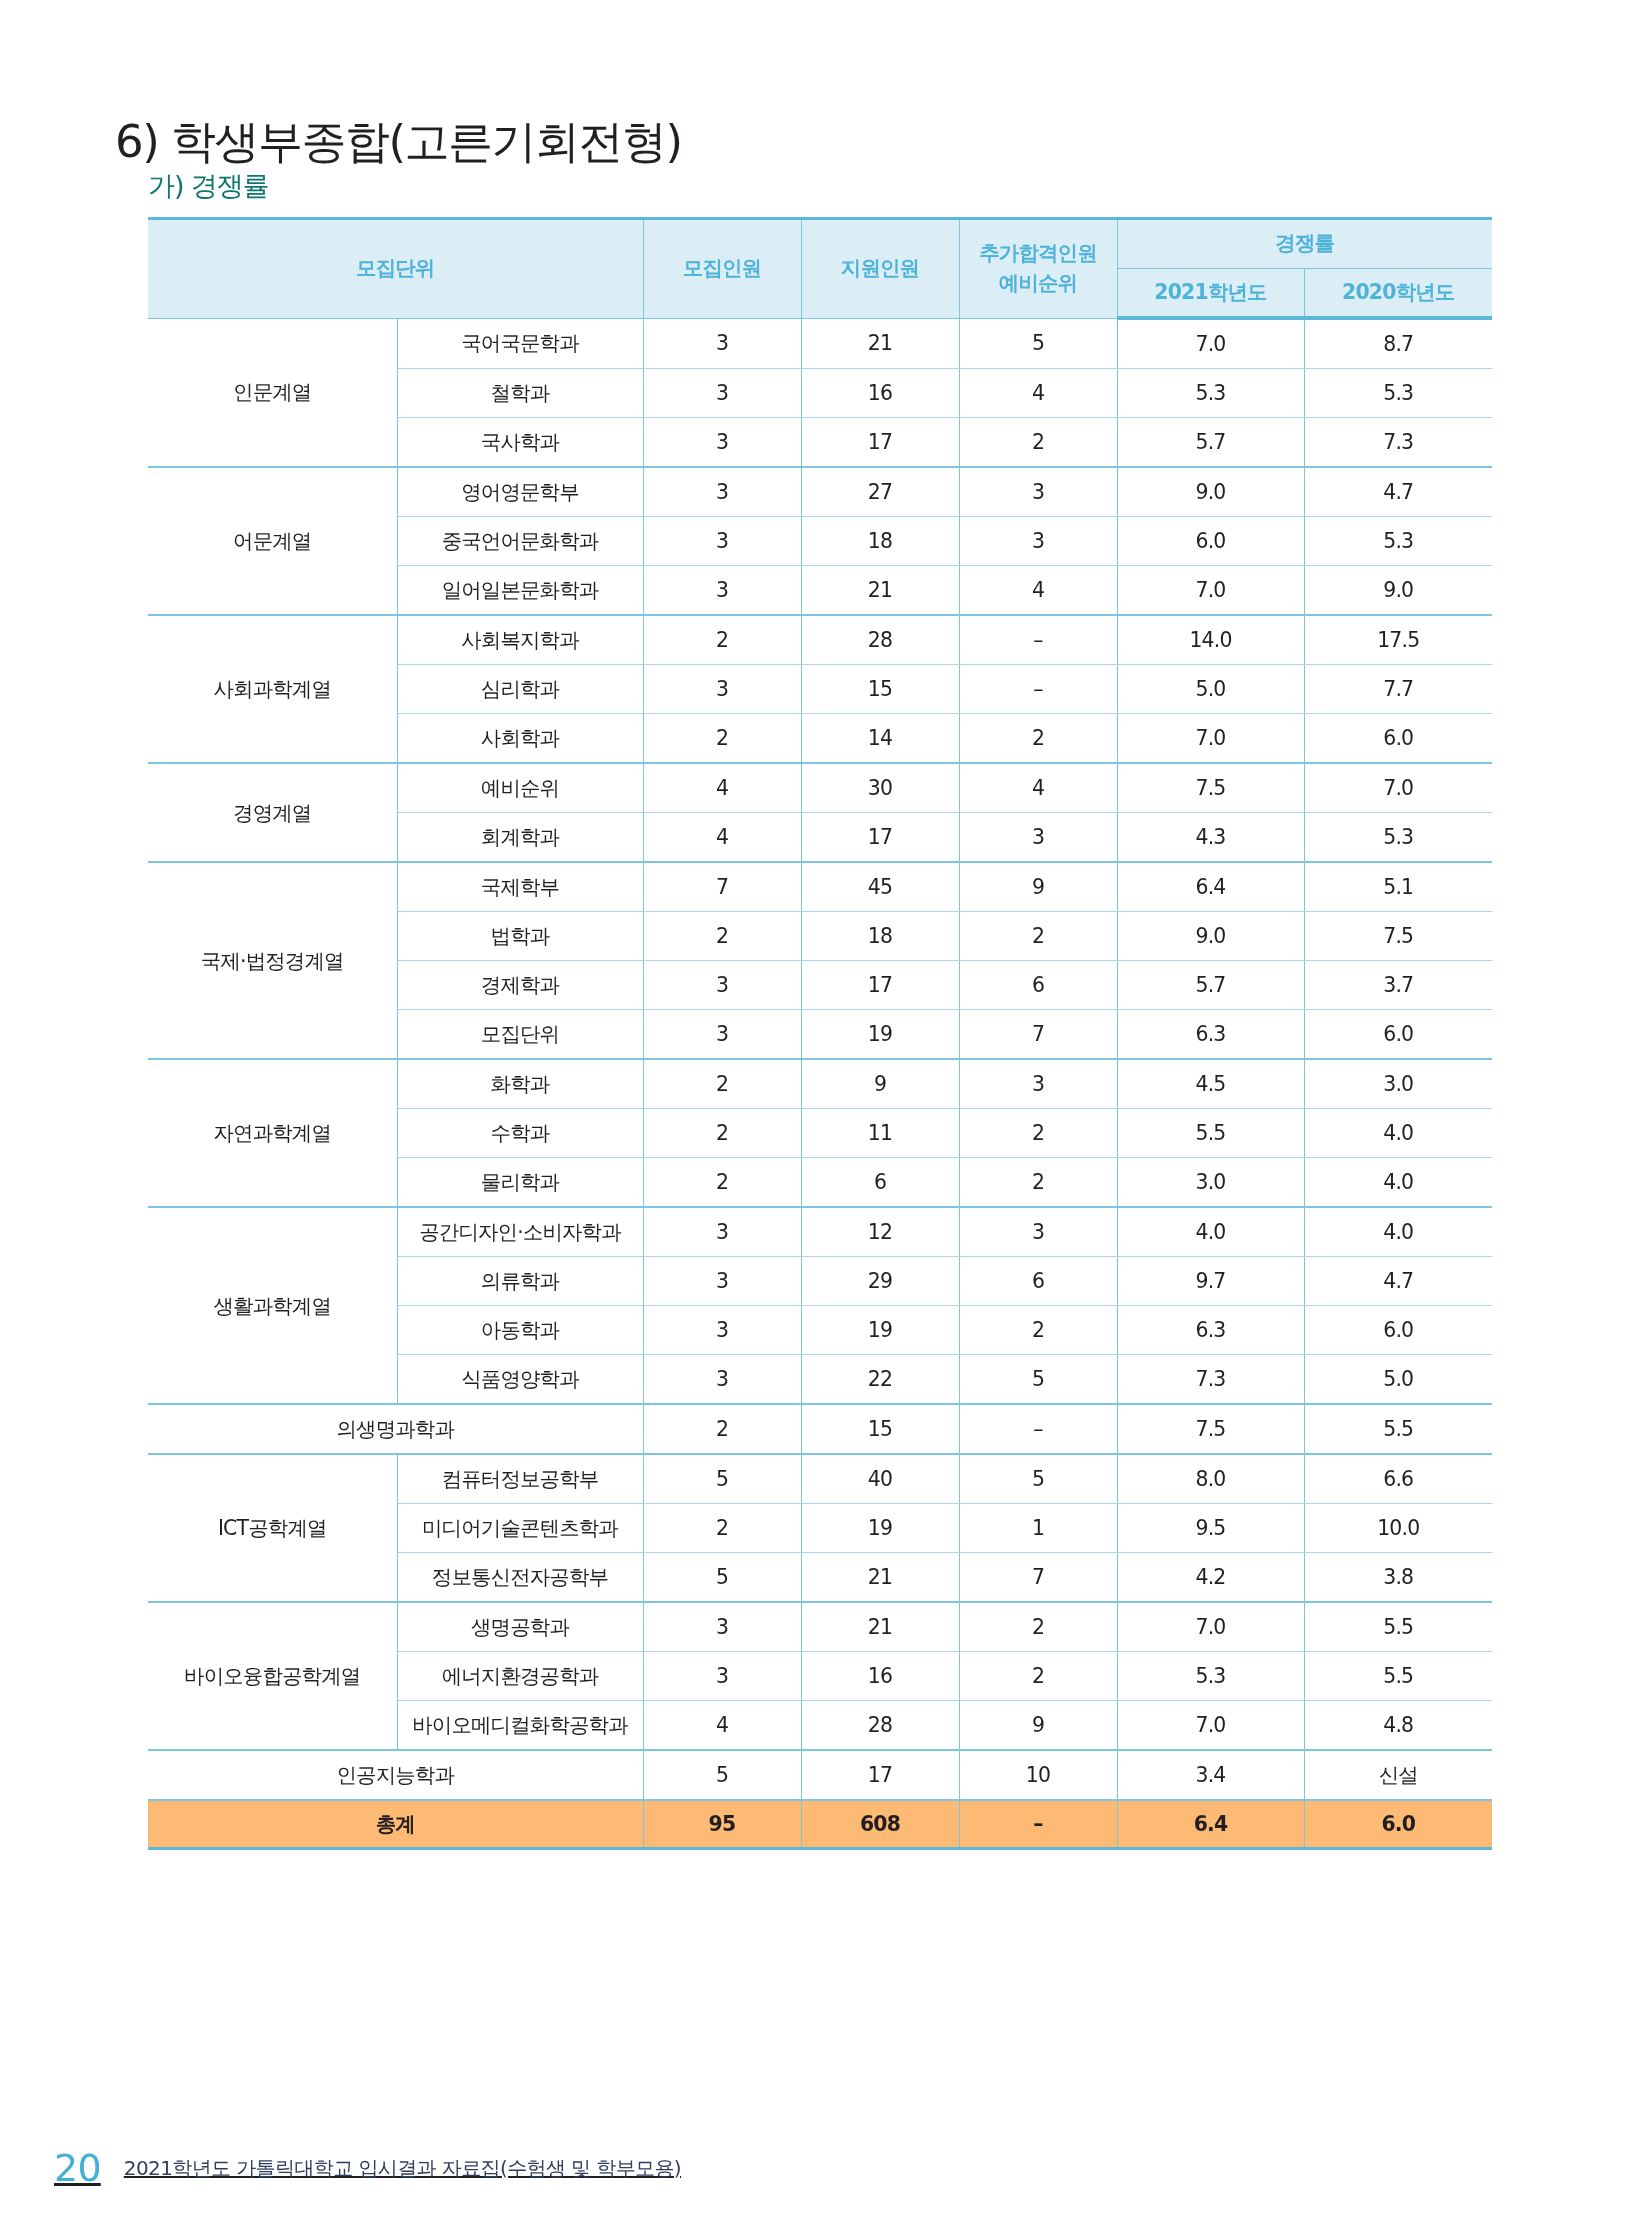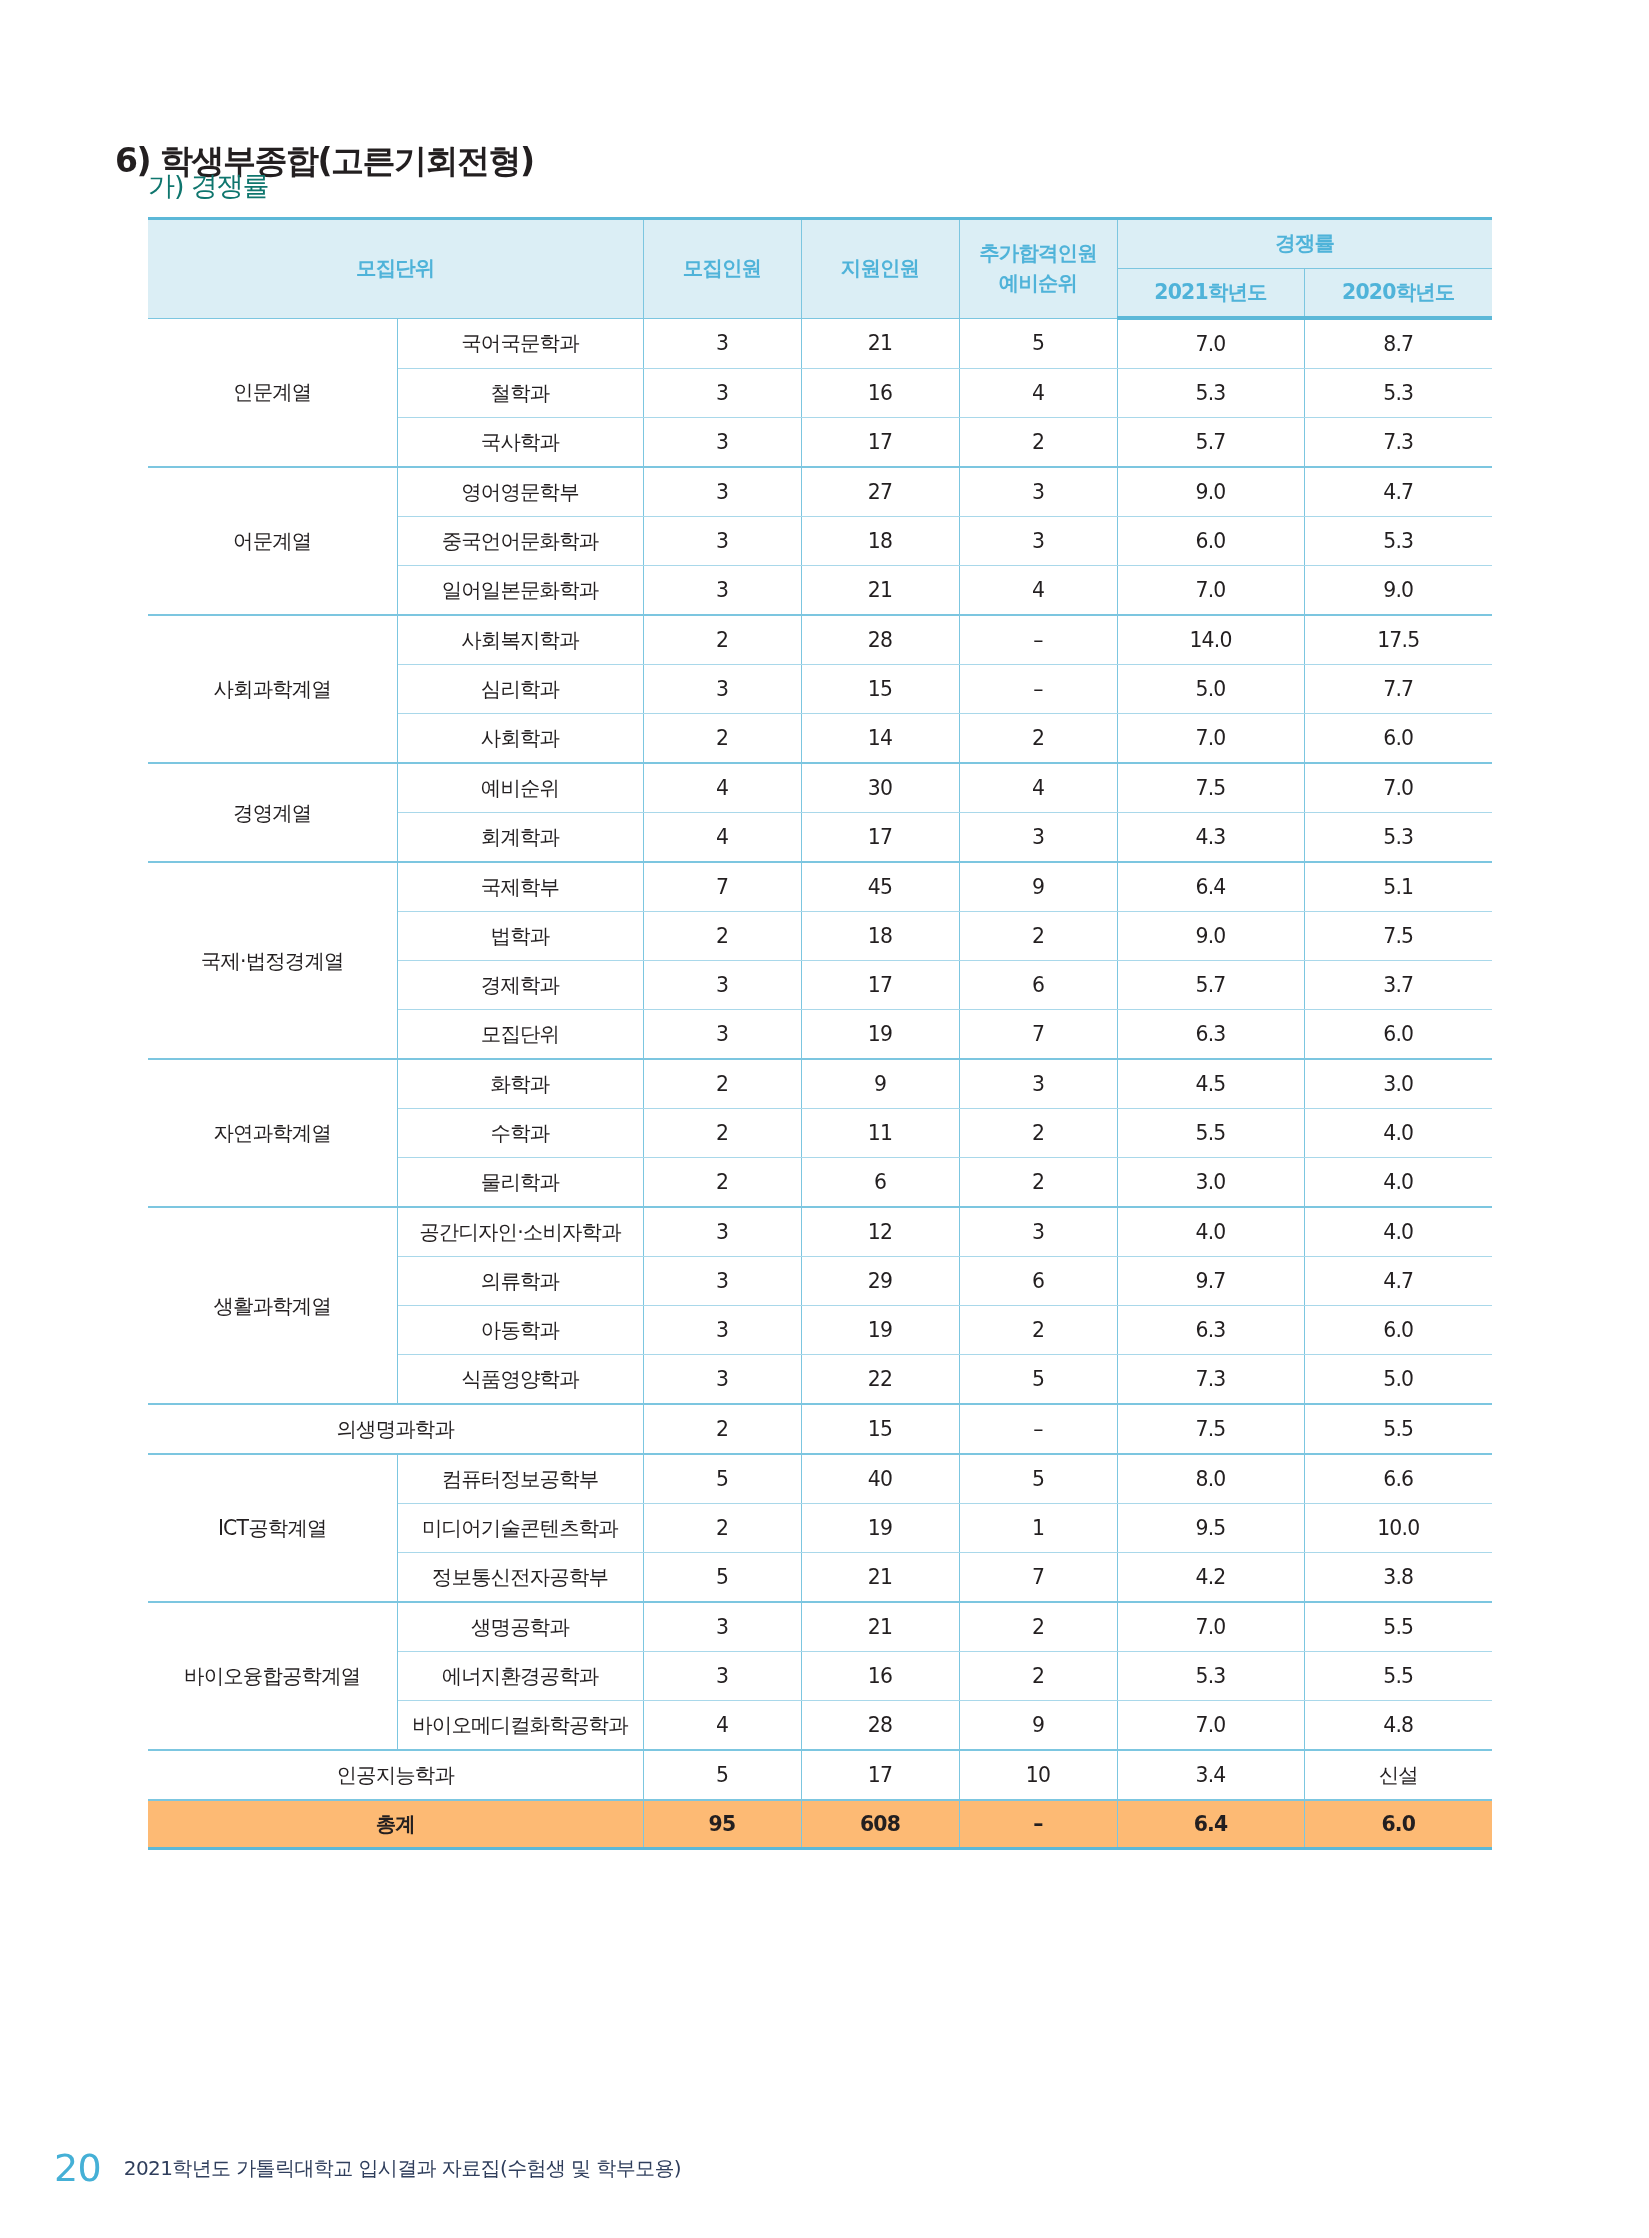--- a/index.html
+++ b/index.html
@@ -2,21 +2,21 @@
 <html style="font-size:12px"><head>
 <meta charset="utf-8">
 <style>
   html, body { margin: 0; padding: 0; background: #ffffff; }
   body {
     width: 1650px; height: 2239px; position: relative; overflow: hidden;
     font-family: "DejaVu Sans", "Liberation Sans", sans-serif; color: #231f20;
   }
   .section-title {
     position: absolute; left: 115px; top: 112px;
-    font-size: 33px; font-weight: 700; color: #231f20; letter-spacing: -1.5px; margin-top: 27px;
+    font-size: 45px; font-weight: 400; color: #231f20; letter-spacing: -1.5px;
   }
   .sub-title {
     position: absolute; left: 148px; top: 168px;
     font-size: 27px; color: #0f766e; letter-spacing: -1.1px;
   }
   table.rates {
     position: absolute; left: 148px; top: 217px; width: 1344px;
     border-collapse: collapse; table-layout: fixed;
   }
   table.rates col.c1 { width: 249px; }
@@ -43,21 +43,21 @@
   }
   tbody td:first-child { border-left: none; }
   tbody td:last-child { border-right: none; }
   tbody tr.group-end td { border-bottom: 2.3px solid #7cc6e0; }
   tbody td.group-cell { border-bottom: 2.3px solid #7cc6e0; }
   tbody tr.total td {
     background: #fdba74; font-weight: 700; color: #231f20;
     border-top: 2.3px solid #9fc6dc; border-bottom: 3.8px solid #5cb8d8; height: 46px; margin-left: 8px;
   }
   .footer {
-    position: absolute; left: 54px; top: 2146px; display: flex; align-items: center;
+    position: absolute; left: 54px; top: 2146px; display: flex; align-items: center; text-decoration: underline;
   }
   .page-num { font-size: 38px; color: #45b0d6; font-weight: 400; letter-spacing: -0.8px; }
   .footer-text { margin-left: 23px; font-size: 20px; color: #2f3e5c; letter-spacing: -0.6px; }
 </style>
 </head>
 <body>
 
 <div class="section-title">6) 학생부종합(고른기회전형)</div>
 <div class="sub-title">가) 경쟁률</div>
 

